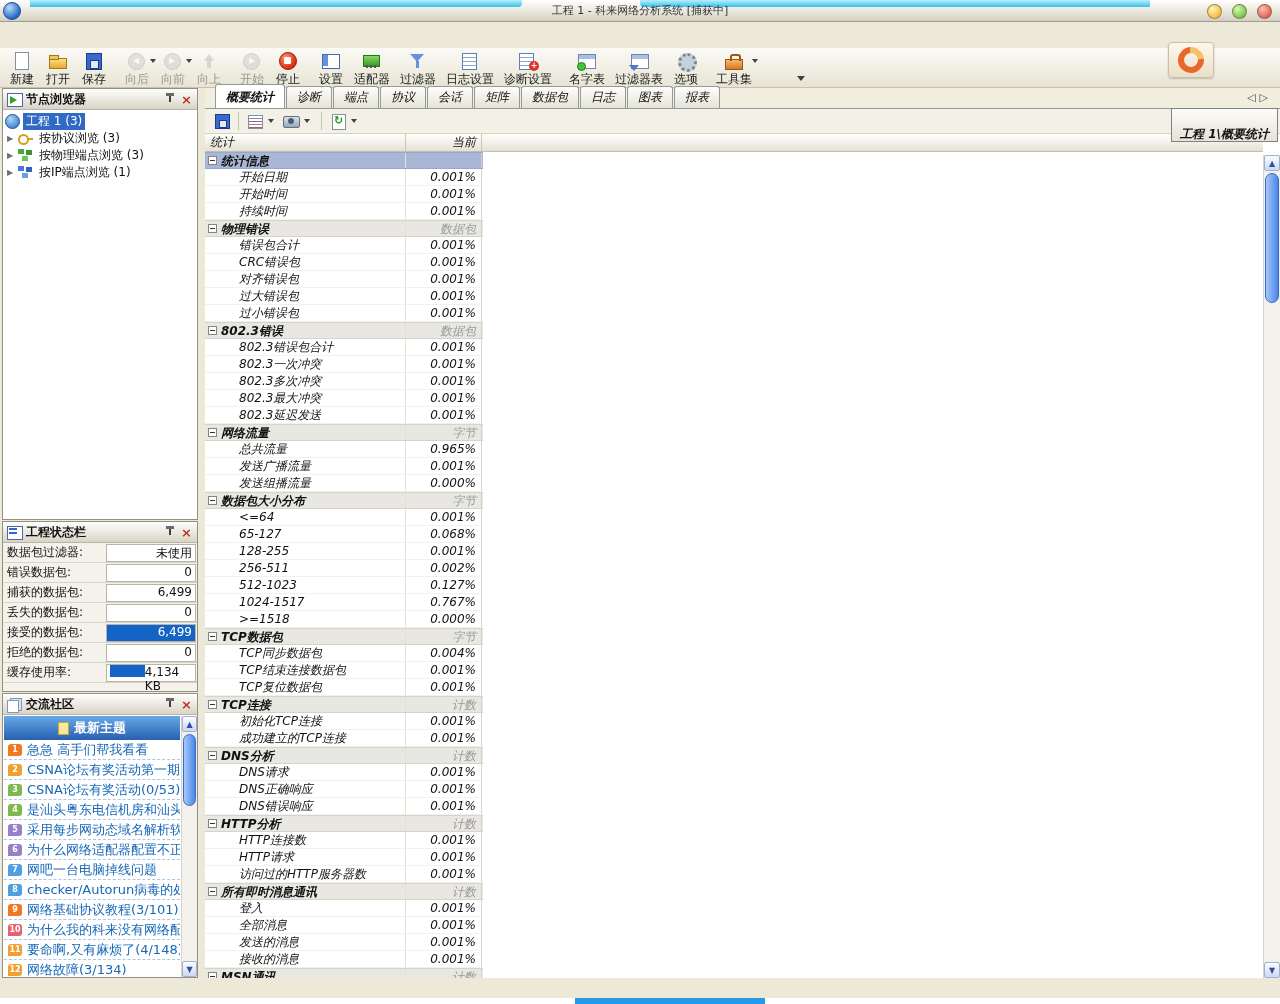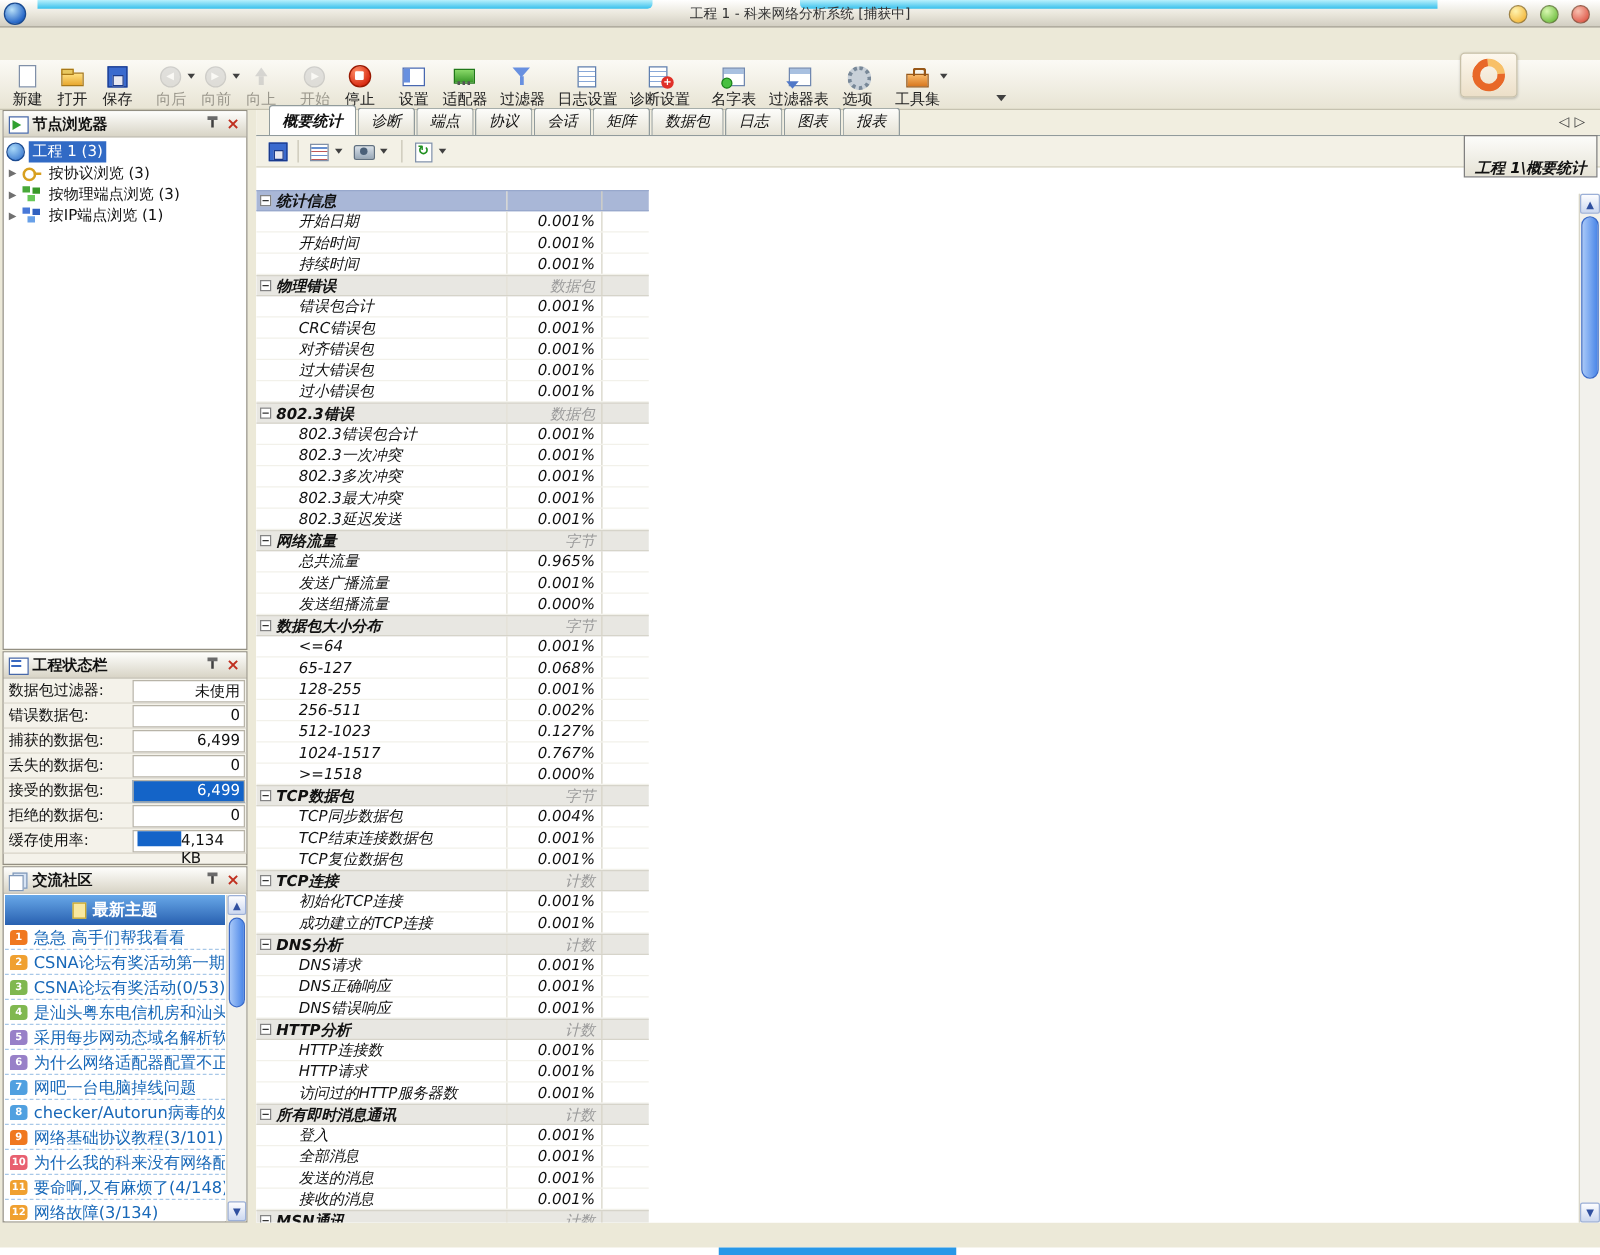--- a/index.html
+++ b/index.html
@@ -171,21 +171,21 @@
   .breadcrumb{position:absolute;right:2px;top:20px;height:21px;line-height:19px;padding:16px 8px;
     border:1px solid #808080;background:linear-gradient(#fcfcfa,#e6e3d6);font-weight:bold;z-index:5;}
 
   .thead{position:absolute;left:0;top:46px;right:17px;height:18px;
     background:linear-gradient(#fffffd,#e4e1d4);border-bottom:1px solid #c0bdb0;}
   .th{position:absolute;top:0;height:17px;line-height:17px;}
   .th-stat{left:0;width:200px;padding-left:5px;}
   .th-cur{left:200px;width:77px;text-align:right;padding-right:5px;border-left:1px solid #c8c5b8;border-right:1px solid #c8c5b8;}
 
   .tbody{position:absolute;left:0;top:64px;right:17px;bottom:0;overflow:hidden;background:#fff;}
-  .t-row{position:relative;width:314px;height:17px;line-height:16px;border-bottom:1px solid #f2f1ea;}
+  .t-row{position:relative;width:278px;height:17px;line-height:16px;border-bottom:1px solid #f2f1ea;}
   .t-label{position:absolute;left:0;right:78px;padding-left:34px;white-space:nowrap;overflow:hidden;}
   .t-val{position:absolute;left:200px;width:77px;height:100%;text-align:right;padding-right:5px;
     border-left:1px solid #e4e1d6;border-right:1px solid #d6d3c6;}
   .t-exp{display:none;position:absolute;left:3px;top:3px;width:9px;height:9px;background:#fff;border:1px solid #848484;}
   .t-exp::before{content:"";position:absolute;left:1px;top:3px;width:5px;height:1px;background:#333;}
   .t-row.group{background:#e8e7e2;border-top:1px solid #d6d4ca;border-bottom:1px solid #d6d4ca;}
   .t-row.group .t-label{font-weight:bold;padding-left:16px;}
   .t-row.group .t-exp{display:block;}
   .t-row.group .t-val{color:#9a9a9a;}
   .t-row.sel{background:#a9b7d7;border-color:#98a8cc;}
@@ -569,20 +569,24 @@
       <span class="sic sic-fields"></span>
       <span class="sub-caret"></span>
       <span class="sic sic-camera"></span>
       <span class="sub-caret"></span>
       <span class="sub-sep"></span>
       <span class="sic sic-refresh"></span>
       <span class="sub-caret"></span>
     </div>
     <div class="breadcrumb">工程 1\概要统计</div>
 
+    <div class="thead">
+      <span class="th th-stat">统计</span>
+      <span class="th th-cur">当前</span>
+    </div>
 
     <div class="tbody">
 
         <div class="t-row group sel">
           <span class="t-exp"></span>
           <span class="t-label">统计信息</span>
           <span class="t-val"></span>
         </div>
 
         <div class="t-row">

